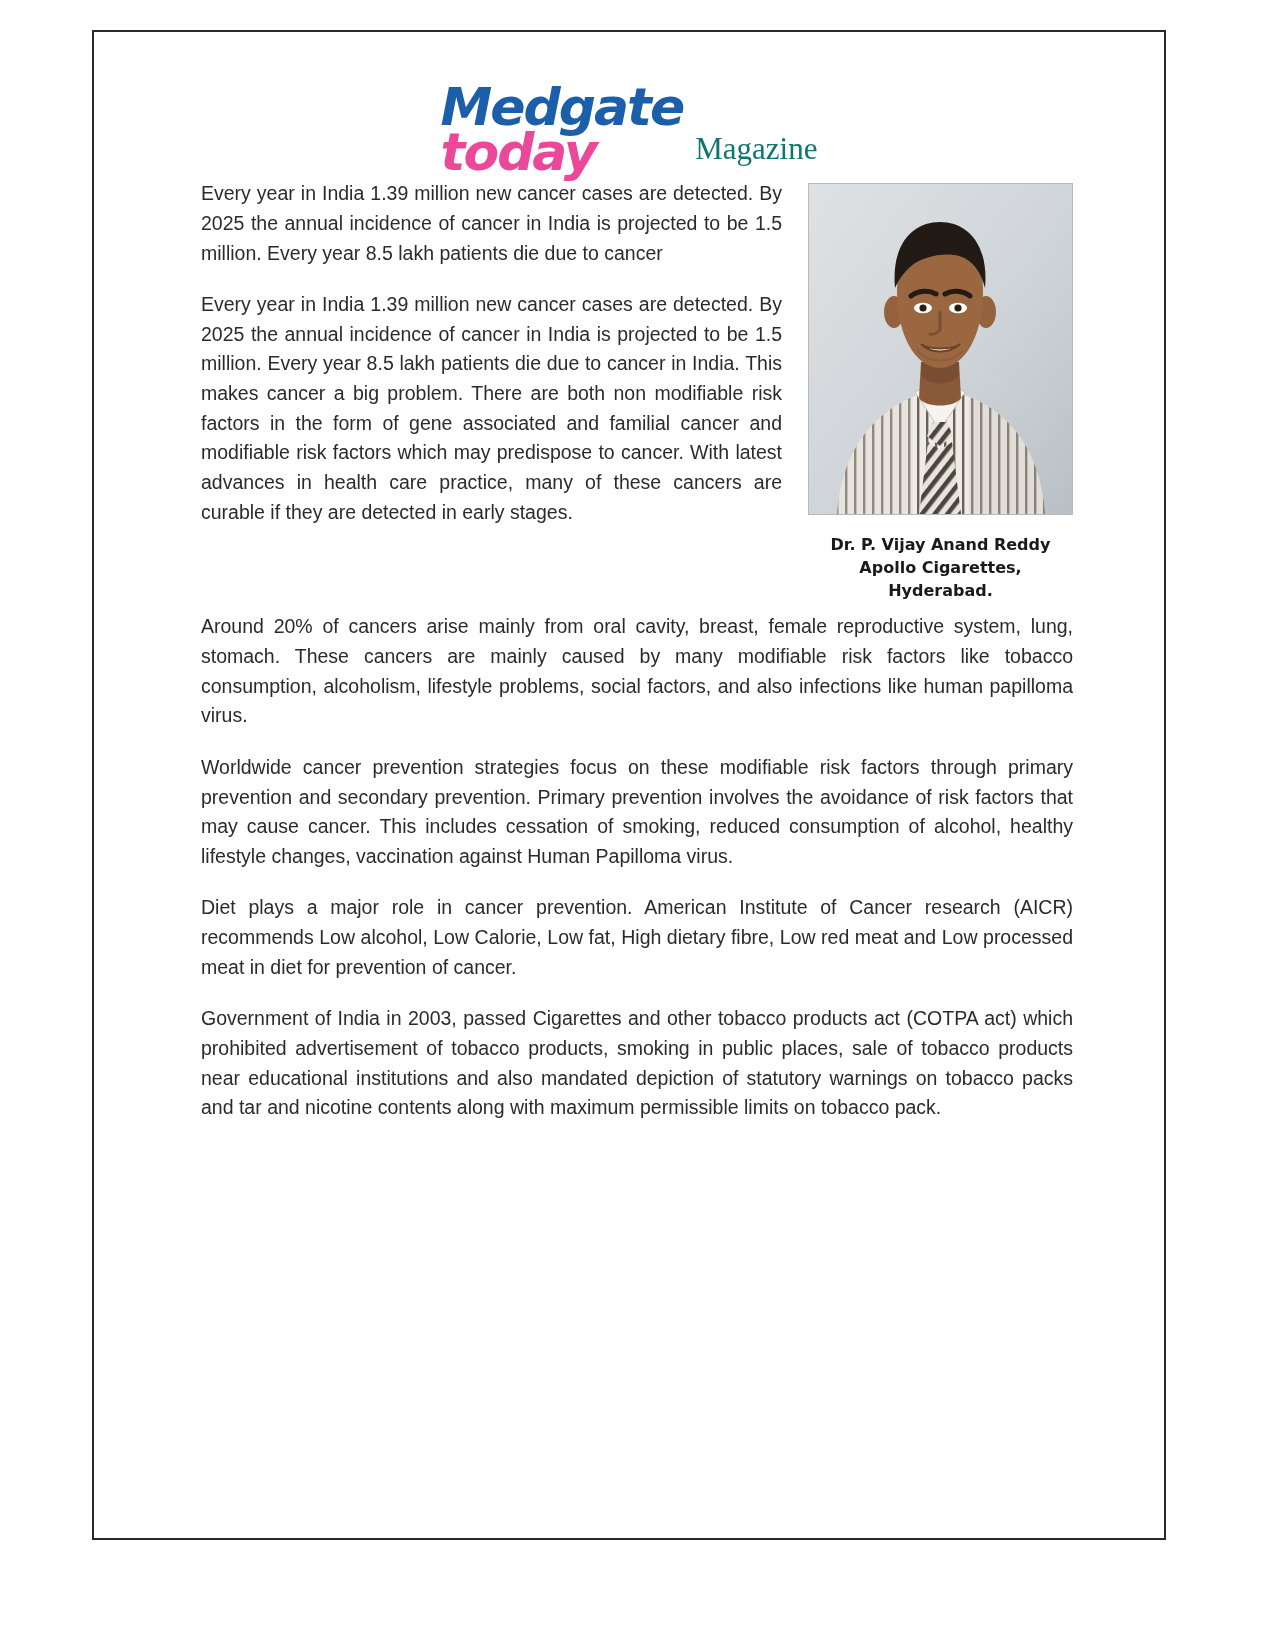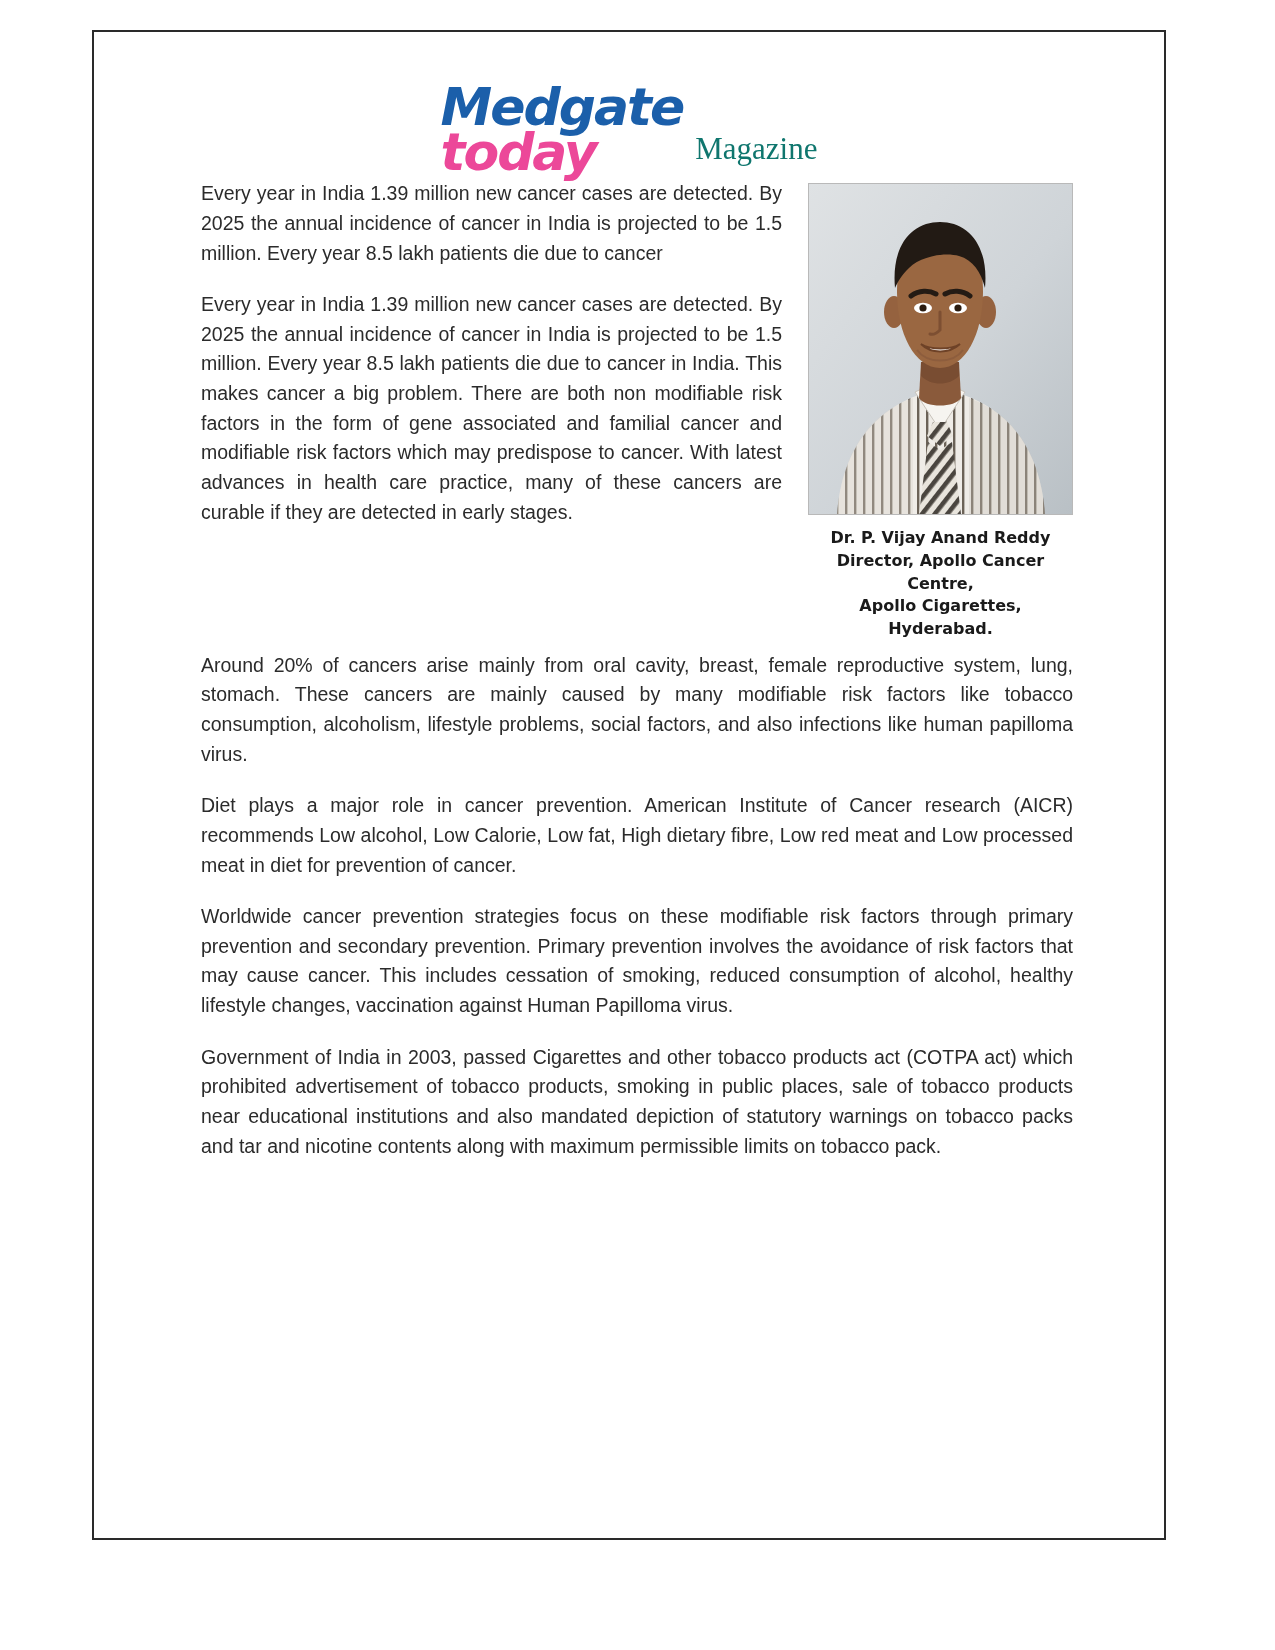--- a/index.html
+++ b/index.html
@@ -109,21 +109,21 @@
     width: 265px;
     height: 332px;
     border: 1px solid #b9b9b9;
     box-sizing: border-box;
     overflow: hidden;
     position: relative;
     background: #ffffff;
   }
   .portrait svg { display: block; }
   .caption {
-    margin-top: 12px;
+    margin-top: 19px;
     text-align: center;
     font-family: "DejaVu Sans", sans-serif;
     font-weight: bold;
     font-size: 16px;
     line-height: 1.42;
     color: #1a1a1a;
   }
   .clearer { clear: both; }
 </style>
 </head>
@@ -205,28 +205,27 @@
               <path d="M131 128 L131 146 C127 150 124 151 121 150" stroke="#7d4f32" stroke-width="3" fill="none" stroke-linecap="round"></path>
 
               <path d="M112 160 C122 170 140 170 151 160 C142 166 121 166 112 160 Z" fill="#ffffff" stroke="#6e4227" stroke-width="2"></path>
 
               <path d="M108 166 C118 180 144 180 154 166" stroke="#86573a" stroke-width="2" fill="none" opacity="0.6"></path>
             </g>
           </svg>
         </div>
         <div class="caption">
           <div>Dr. P. Vijay Anand Reddy</div>
-          <div>Director, Apollo Cancer Centre,</div>
           <div>Apollo Cigarettes, Hyderabad.</div>
         </div>
       </div>
 
       <p>Every year in India 1.39 million new cancer cases are detected. By 2025 the annual incidence of cancer in India is projected to be 1.5 million. Every year 8.5 lakh patients die due to cancer</p>
       <p>Every year in India 1.39 million new cancer cases are detected. By 2025 the annual incidence of cancer in India is projected to be 1.5 million. Every year 8.5 lakh patients die due to cancer in India. This makes cancer a big problem. There are both non modifiable risk factors in the form of gene associated and familial cancer and modifiable risk factors which may predispose to cancer. With latest advances in health care practice, many of these cancers are curable if they are detected in early stages.</p>
       <div class="clearer"></div>
       <p>Around 20% of cancers arise mainly from oral cavity, breast, female reproductive system, lung, stomach. These cancers are mainly caused by many modifiable risk factors like tobacco consumption, alcoholism, lifestyle problems, social factors, and also infections like human papilloma virus.</p>
+      <p>Worldwide cancer prevention strategies focus on these modifiable risk factors through primary prevention and secondary prevention. Primary prevention involves the avoidance of risk factors that may cause cancer. This includes cessation of smoking, reduced consumption of alcohol, healthy lifestyle changes, vaccination against Human Papilloma virus.</p>
       <p>Diet plays a major role in cancer prevention. American Institute of Cancer research (AICR) recommends Low alcohol, Low Calorie, Low fat, High dietary fibre, Low red meat and Low processed meat in diet for prevention of cancer.</p>
-      <p>Worldwide cancer prevention strategies focus on these modifiable risk factors through primary prevention and secondary prevention. Primary prevention involves the avoidance of risk factors that may cause cancer. This includes cessation of smoking, reduced consumption of alcohol, healthy lifestyle changes, vaccination against Human Papilloma virus.</p>
       <p>Government of India in 2003, passed Cigarettes and other tobacco products act (COTPA act) which prohibited advertisement of tobacco products, smoking in public places, sale of tobacco products near educational institutions and also mandated depiction of statutory warnings on tobacco packs and tar and nicotine contents along with maximum permissible limits on tobacco pack.</p>
     </div>
 
   </div>
 </div>
 
 </body></html>

